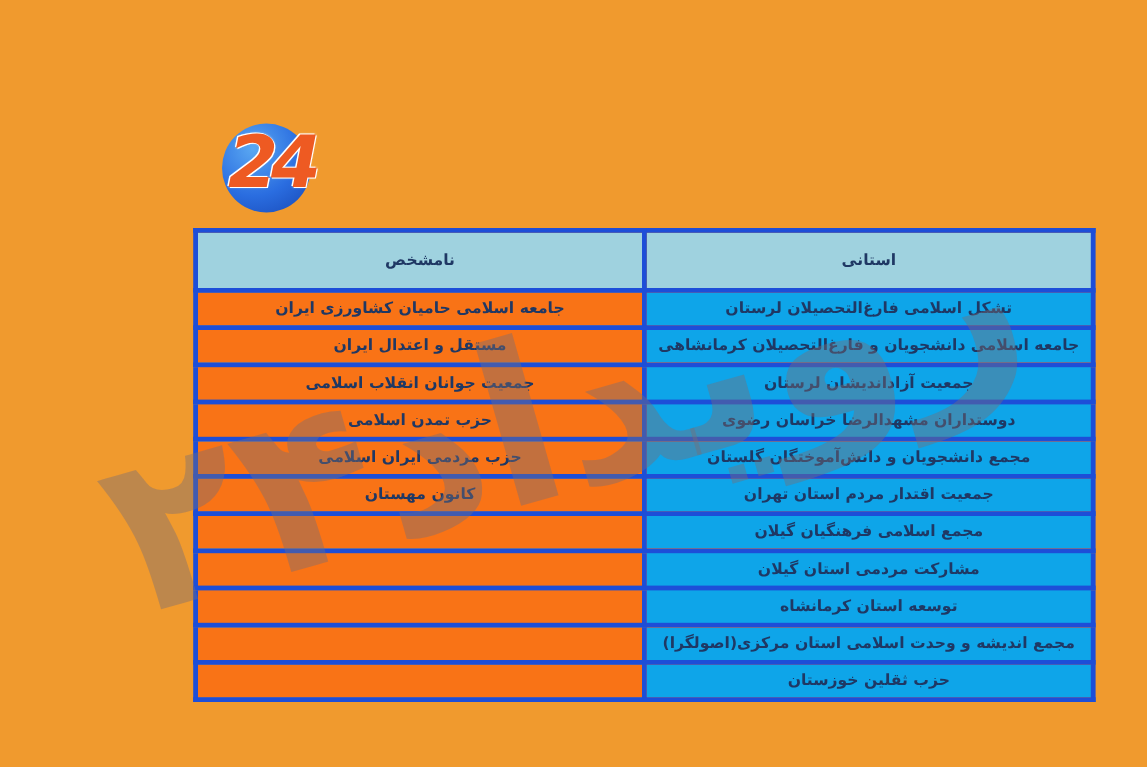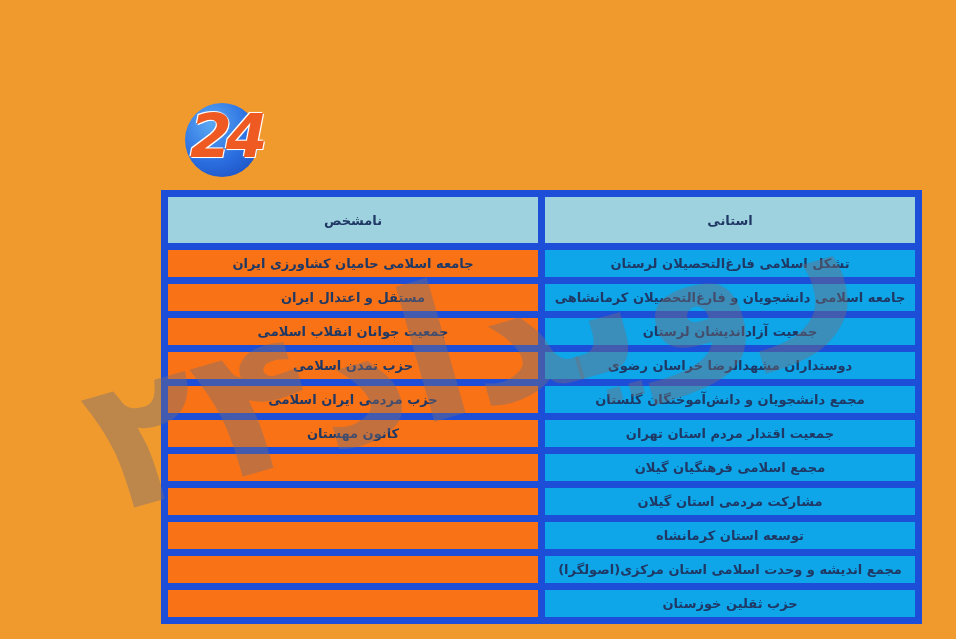--- a/index.html
+++ b/index.html
@@ -40,21 +40,21 @@
   }
 
   
   .table-wrap{position:absolute;left:121px;top:190px;}
   table.parties{
     border-collapse:collapse;table-layout:fixed;
     width:717px;direction:rtl;
     border:2px solid #3E3420;
   }
   table.parties td, table.parties th{
-    border:7px solid #1d4ed8;
+    border:4px solid #1d4ed8;
     width:358px;height:27px;padding:0 6px;
     text-align:center;vertical-align:middle;
     font-size:13px;font-weight:bold;color:#1F3864;
     font-family:"DejaVu Sans",sans-serif;
     white-space:nowrap;overflow:hidden;
   }
   table.parties th{height:46px;background:#9FD2DF;font-size:13px;}
   td.cell-provincial{background:#0ea5e9;}
   td.cell-unknown{background:#f97316;}
 

